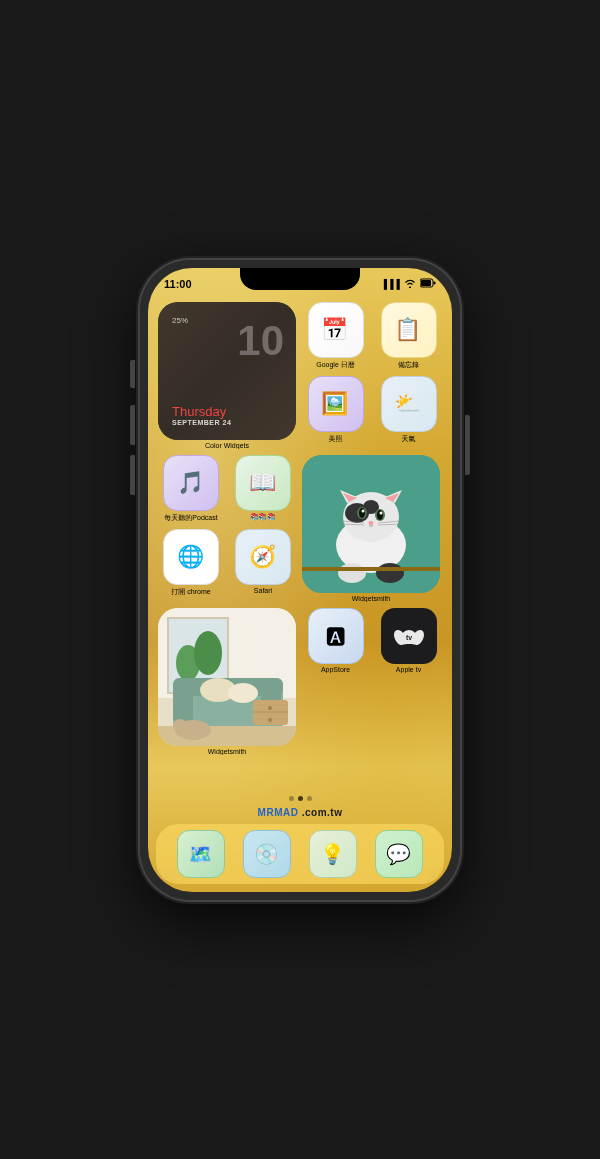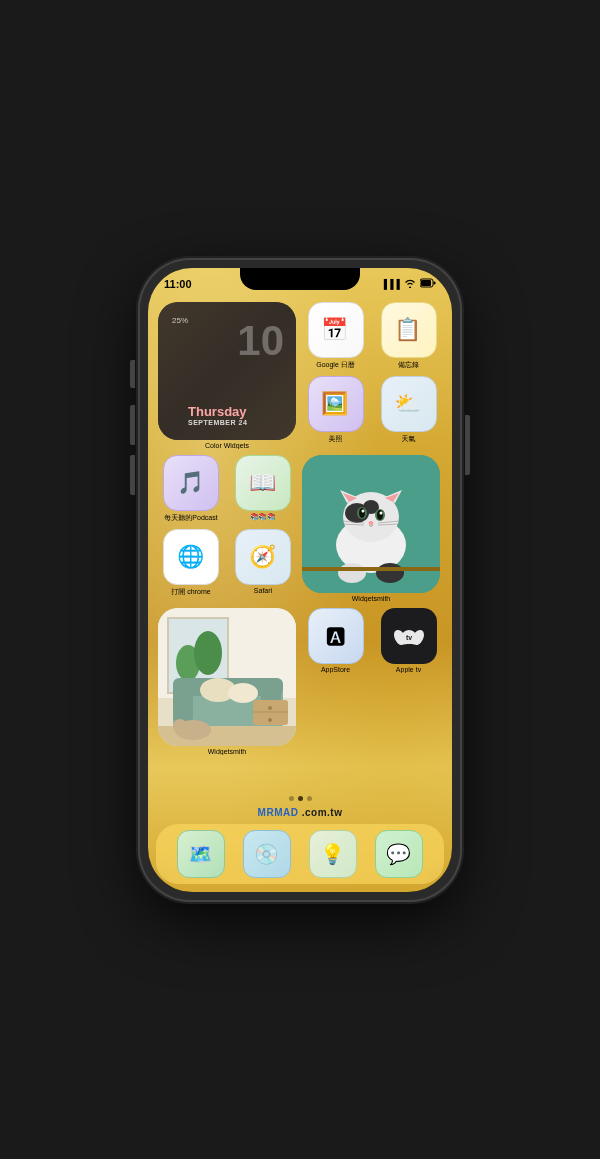--- a/index.html
+++ b/index.html
@@ -160,22 +160,22 @@
       font-weight: 700;
       color: #fff;
       line-height: 1;
       opacity: 0.3;
       position: absolute;
       right: 4px;
       top: 10px;
     }
     .widget-calendar-bg .day-name {
       font-size: 13px;
-      font-weight: 700;
-      color: #fca5a5;
+      font-weight: 400;
+      color: #ef4444;
       margin-top: auto;
     }
     .widget-calendar-bg .month-day {
       font-size: 7px;
       font-weight: 600;
       color: #fff;
       opacity: 0.8;
       letter-spacing: 0.5px;
     }
 
@@ -390,21 +390,21 @@
       <div class="home-content">
 
         <div class="app-row" style="align-items:flex-start;">
 
           <div class="app-icon-wrap" style="flex:none;width:138px;">
             <div class="widget-large">
               <div class="widget-calendar-bg">
 
                 <div style="position:absolute;inset:0;background:linear-gradient(135deg,#8B7355 0%,#6B5A4A 50%,#8B7355 100%);opacity:0.6;border-radius:20px;"></div>
                 <div style="position:absolute;inset:0;background:rgba(0,0,0,0.3);border-radius:20px;"></div>
-                <div style="position:relative;z-index:2;display:flex;flex-direction:row;height:100%;padding:6px;">
+                <div style="position:relative;z-index:2;display:flex;flex-direction:column;height:100%;padding:6px;">
                   <span class="batt-text">25%</span>
                   <span class="big-date">10</span>
                   <div style="margin-top:auto;">
                     <div class="day-name">Thursday</div>
                     <div class="month-day">SEPTEMBER 24</div>
                   </div>
                 </div>
               </div>
             </div>
             <span class="app-label">Color Widgets</span>

